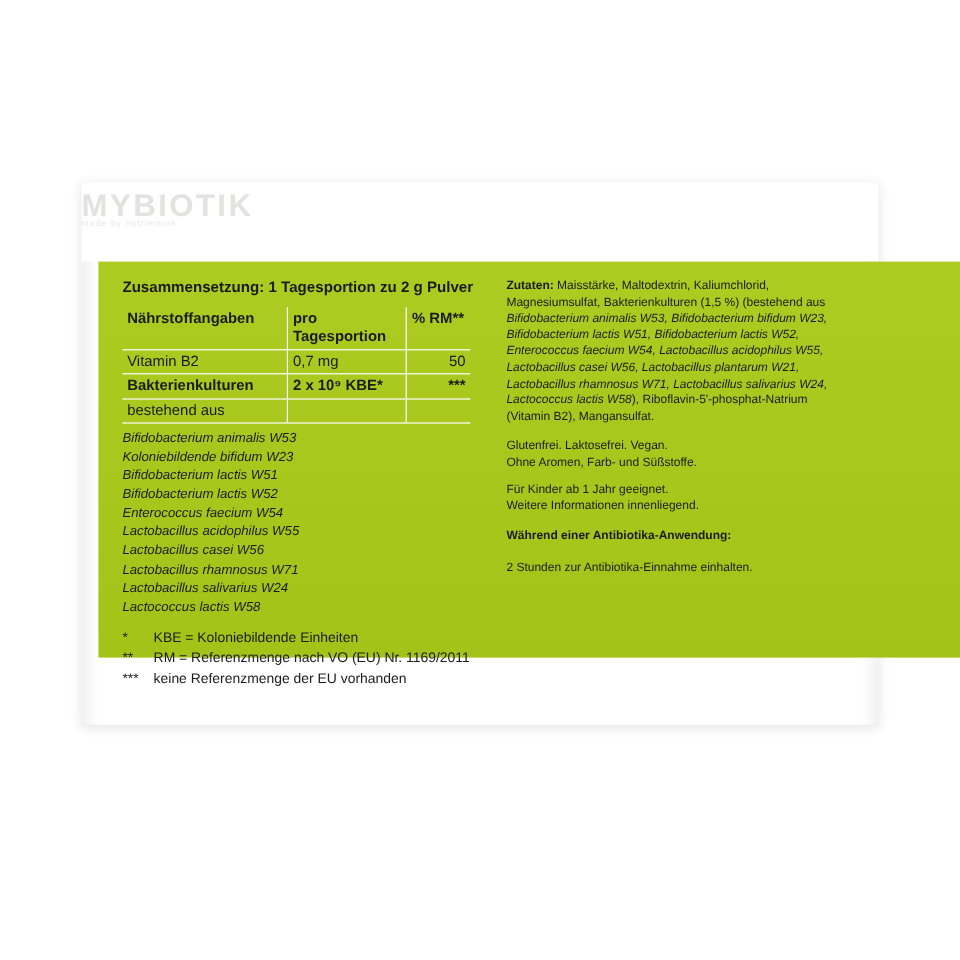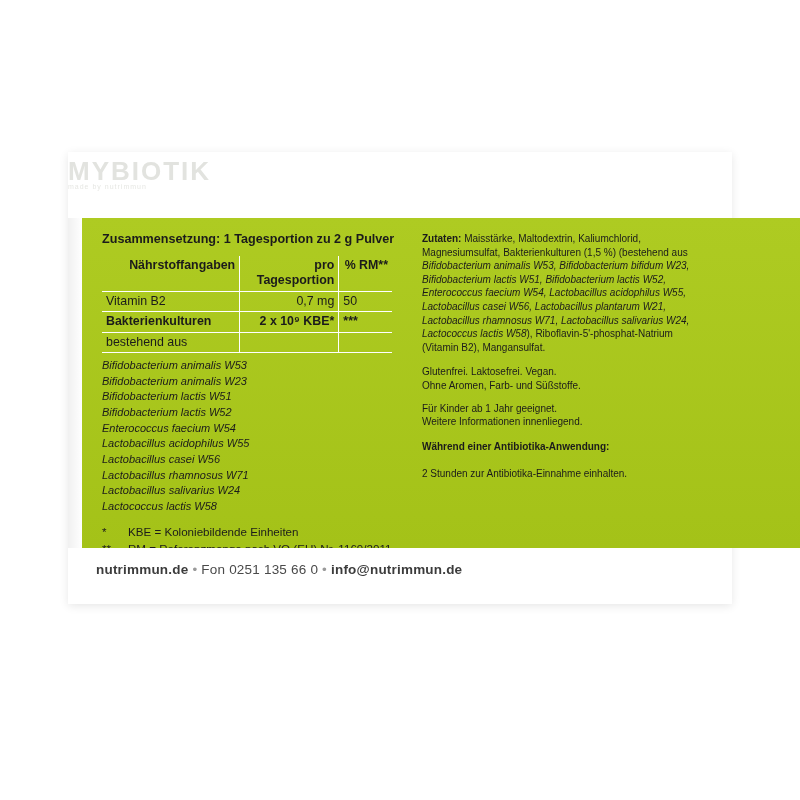--- a/index.html
+++ b/index.html
@@ -117,28 +117,28 @@
     width: 290px;
     font-size: 12.4px;
     color: #1b1b1b;
   }
   table.nutri th, table.nutri td {
     padding: 2px 4px;
     vertical-align: top;
     line-height: 1.25;
   }
   table.nutri th {
-    text-align: right;
+    text-align: left;
     font-weight: 700;
     border-bottom: 1px solid #ffffff;
   }
   table.nutri td { border-bottom: 1px solid #ffffff; }
   .c-name { width: 140px; }
-  .c-dose { width: 96px; text-align: right; border-left: 1px solid #ffffff; }
-  .c-rm   { width: 52px;  text-align: left; border-left: 1px solid #ffffff; }
+  .c-dose { width: 96px; text-align: left; border-left: 1px solid #ffffff; }
+  .c-rm   { width: 52px;  text-align: right; border-left: 1px solid #ffffff; }
   .no-border td, .no-border th { border-bottom: none; font-weight: bold; }
 
   .strain-list {
     margin: 5px 0 0 0;
     padding: 0;
     list-style: none;
     font-size: 11px;
     font-style: italic;
     line-height: 1.42;
     color: #1b1b1b;
@@ -222,21 +222,21 @@
           <tr>
             <td class="c-name">bestehend aus</td>
             <td class="c-dose"></td>
             <td class="c-rm"></td>
           </tr>
         </tbody>
           </table>
 
         <ul class="strain-list">
           <li>Bifidobacterium animalis W53</li>
-          <li>Bifidobacterium animalis W23</li>
+          <li>Koloniebildende bifidum W23</li>
           <li>Bifidobacterium lactis W51</li>
           <li>Bifidobacterium lactis W52</li>
           <li>Enterococcus faecium W54</li>
           <li>Lactobacillus acidophilus W55</li>
           <li>Lactobacillus casei W56</li>
           <li>Lactobacillus rhamnosus W71</li>
           <li>Lactobacillus salivarius W24</li>
           <li>Lactococcus lactis W58</li>
         </ul>
 
@@ -268,20 +268,15 @@
         </p>
 
         <p class="para">
           <b>Während einer Antibiotika-Anwendung:</b><br>
           <br>
           <span>2 Stunden zur Antibiotika-Einnahme einhalten.</span>
         </p>
       </div>
     </div>
 
-    <div class="footer-band">
-      <div class="footer-inner">
-        <span class="b">nutrimmun.de</span><span class="sep">•</span><span>Fon 0251 135 66 0</span><span class="sep">•</span><span class="b">info@nutrimmun.de</span>
-      </div>
-    </div>
 
   </div>
 </div>
 
 </body></html>

